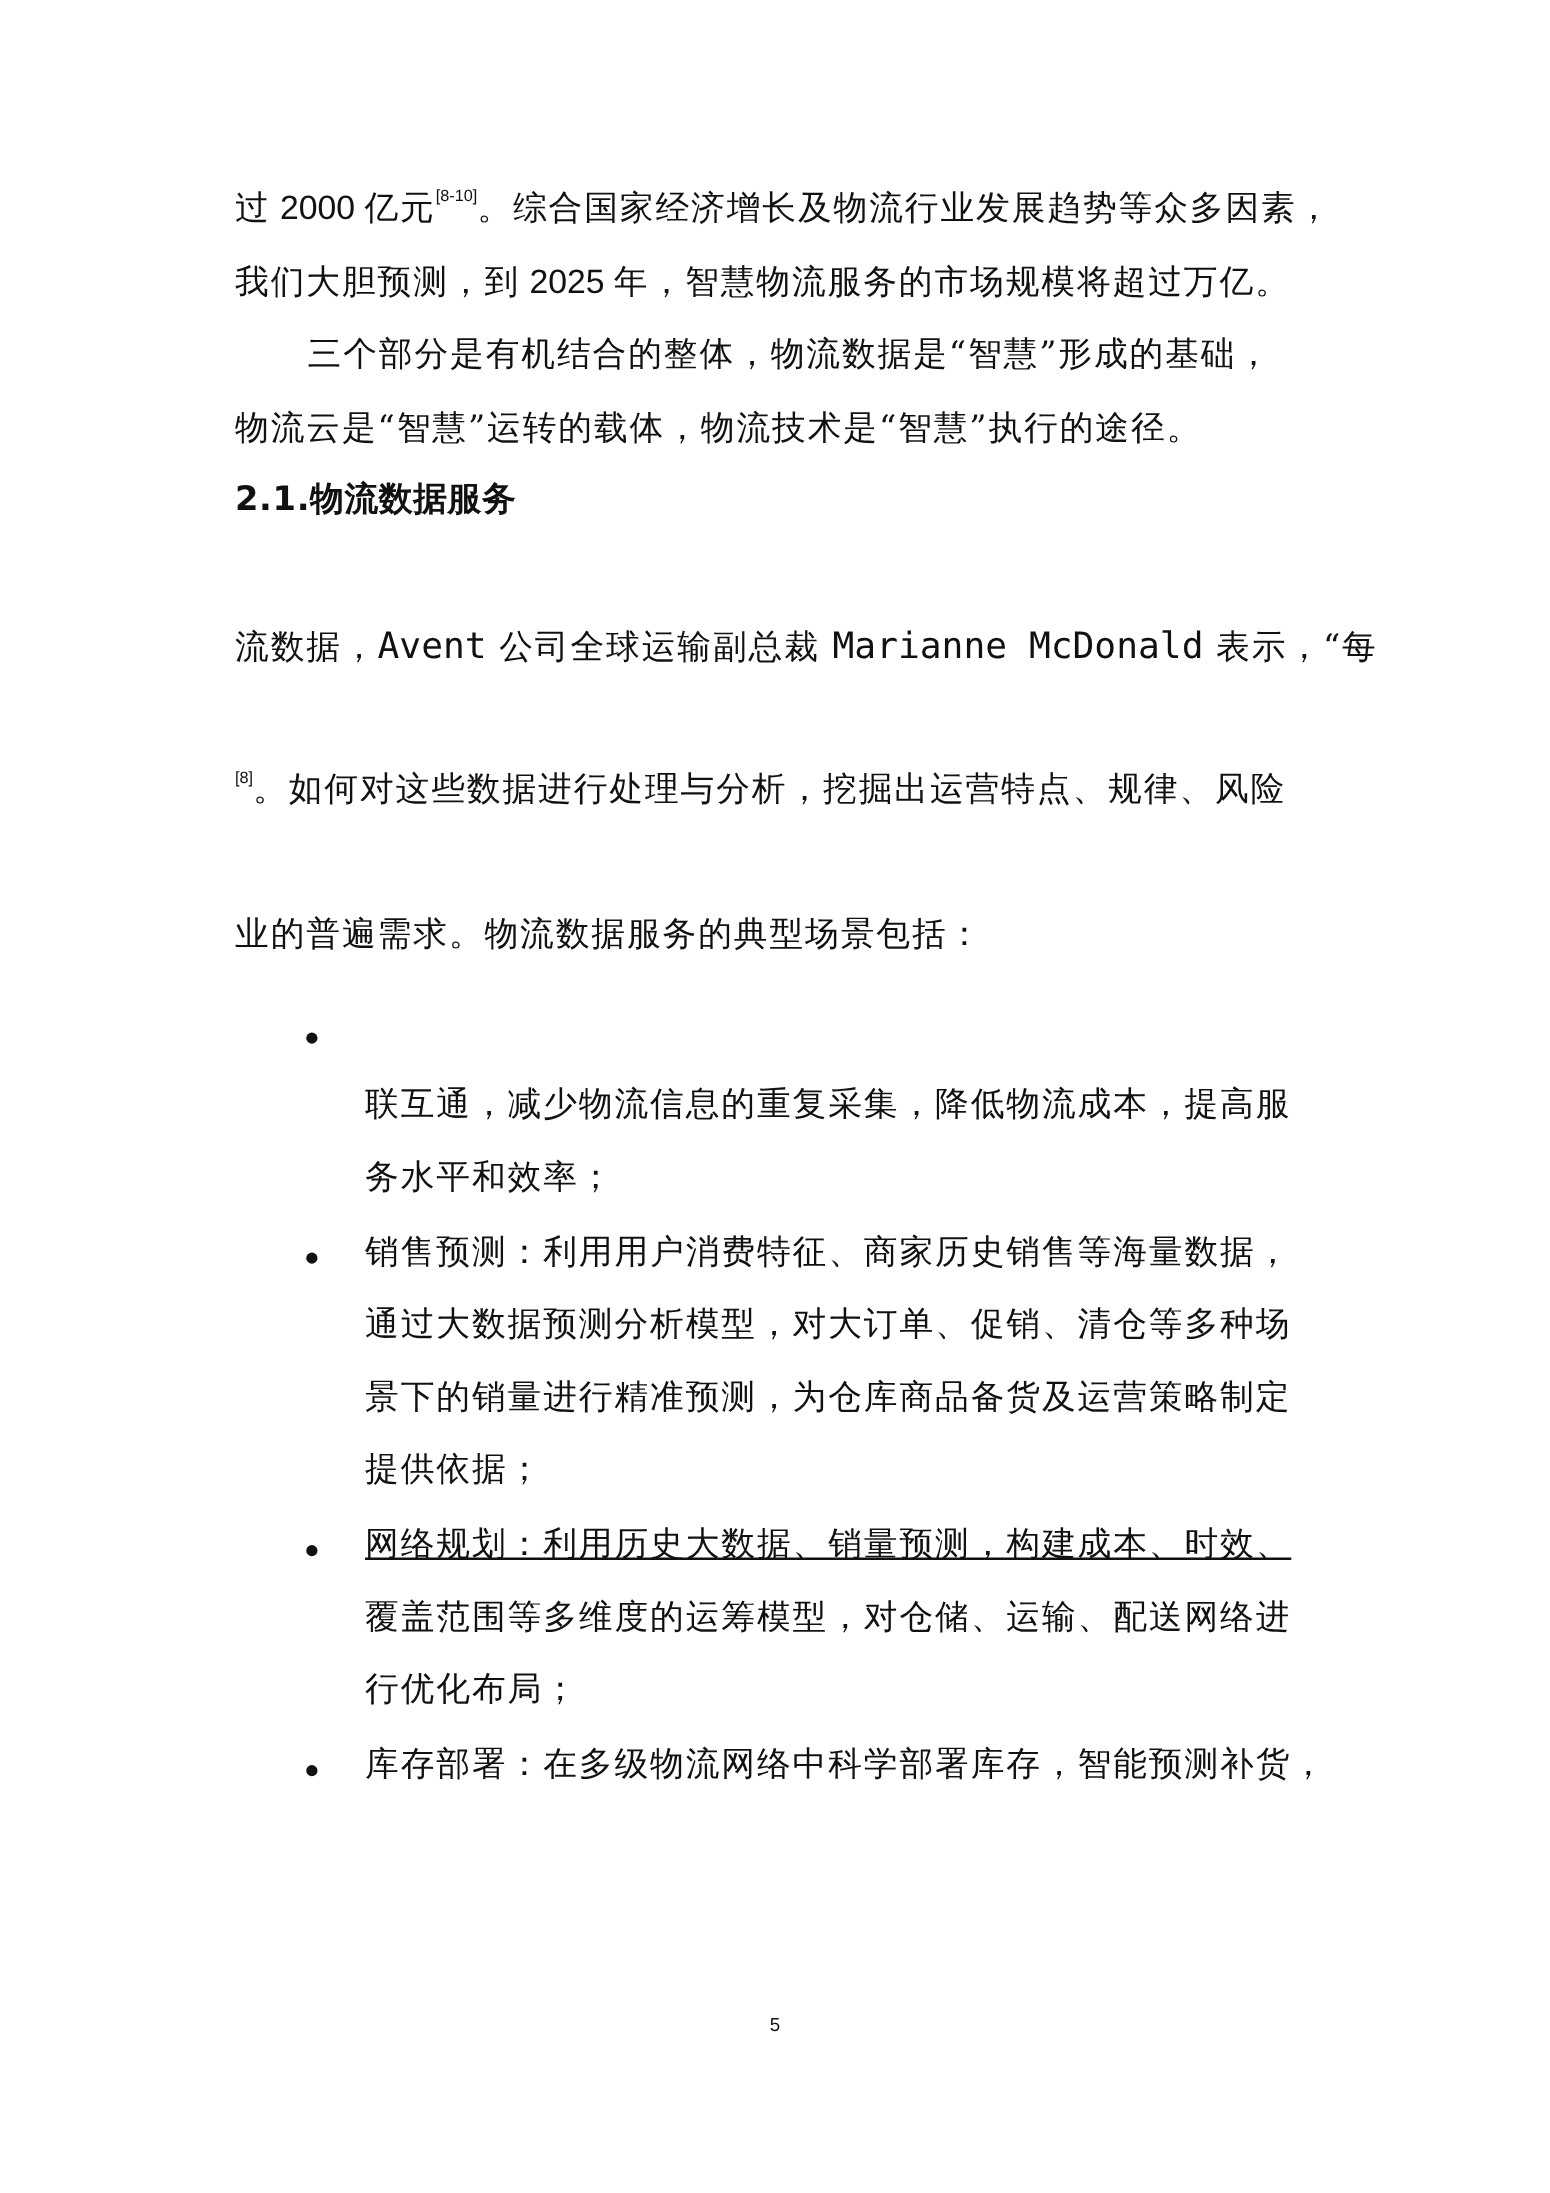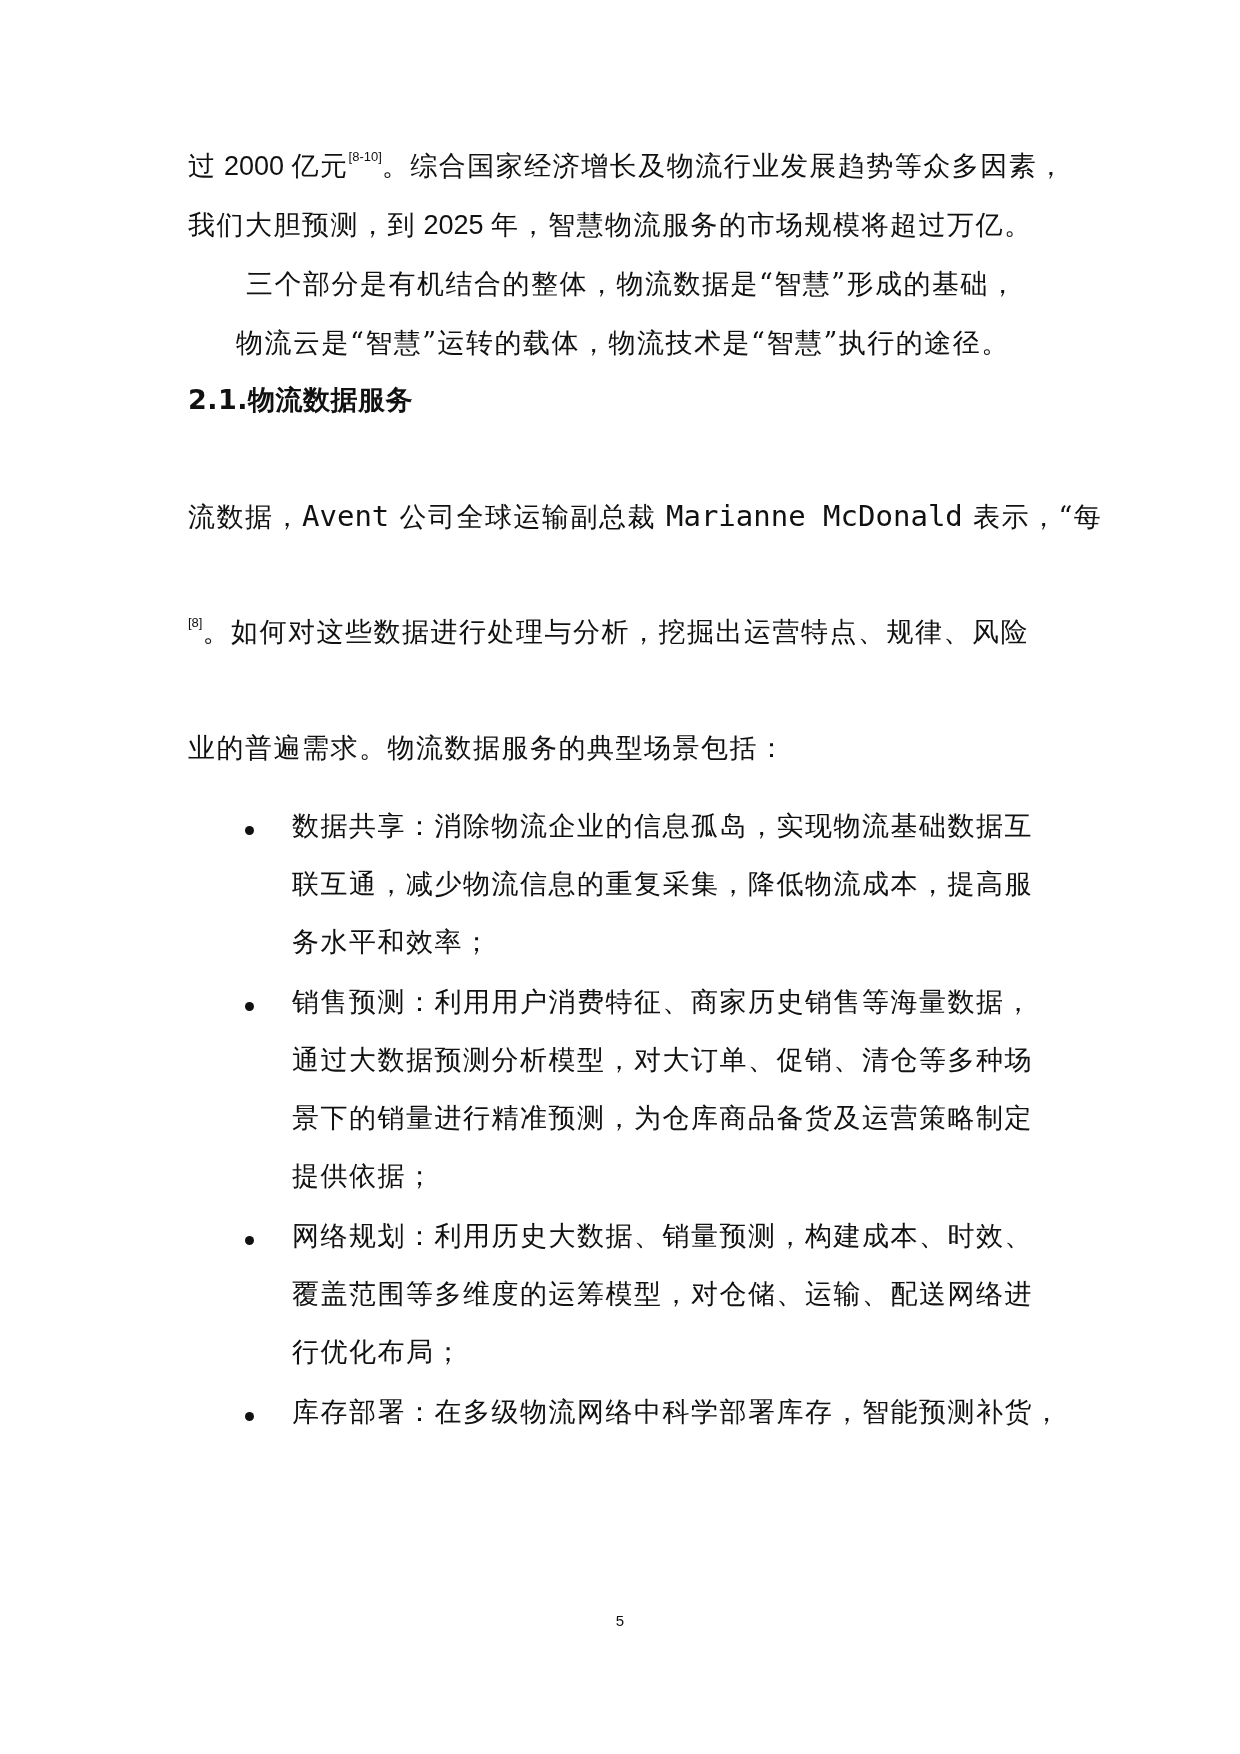--- a/index.html
+++ b/index.html
@@ -79,47 +79,46 @@
 <div class="page">
 
   <div class="line" style="top:148px;">
     <span>过</span><span class="num"> 2000 </span><span>亿元</span><sup class="cite">[8-10]</sup><span>。综合国家经济增长及物流行业发展趋势等众多因素，</span>
   </div>
   <div class="line" style="top:207px;">
     <span>我们大胆预测，到</span><span class="num"> 2025 </span><span>年，智慧物流服务的市场规模将超过万亿。</span>
   </div>
 
   <div class="line indent" style="top:266px;">三个部分是有机结合的整体，物流数据是“智慧”形成的基础，</div>
-  <div class="line" style="top:325px;margin-left:48px;">物流云是“智慧”运转的载体，物流技术是“智慧”执行的途径。</div>
+  <div class="line" style="top:325px;">物流云是“智慧”运转的载体，物流技术是“智慧”执行的途径。</div>
 
   <div class="line heading" style="top:382px;">
     <span>2.1.</span><span>物流数据服务</span>
   </div>
 
   <div class="line" style="top:498px;">
     <span>流数据，</span><span class="mono">Avent</span><span> 公司全球运输副总裁 </span><span class="mono">Marianne McDonald</span><span> 表示，“每</span>
   </div>
   <div class="line" style="top:614px;">
     <sup class="cite">[8]</sup><span>。如何对这些数据进行处理与分析，挖掘出运营特点、规律、风险</span>
   </div>
   <div class="line" style="top:730px;">业的普遍需求。物流数据服务的典型场景包括：</div>
 
   <div class="bullet-dot" style="top:826px;"></div>
-  <div class="line bullet-text" style="top:808px;">数据共享：消除物流企业的信息孤岛，实现物流基础数据互</div>
   <div class="line bullet-text" style="top:866px;">联互通，减少物流信息的重复采集，降低物流成本，提高服</div>
   <div class="line bullet-text" style="top:924px;">务水平和效率；</div>
 
   <div class="bullet-dot" style="top:1002px;"></div>
   <div class="line bullet-text" style="top:984px;">销售预测：利用用户消费特征、商家历史销售等海量数据，</div>
   <div class="line bullet-text" style="top:1042px;">通过大数据预测分析模型，对大订单、促销、清仓等多种场</div>
   <div class="line bullet-text" style="top:1100px;">景下的销量进行精准预测，为仓库商品备货及运营策略制定</div>
   <div class="line bullet-text" style="top:1158px;">提供依据；</div>
 
   <div class="bullet-dot" style="top:1236px;"></div>
-  <div class="line bullet-text" style="top:1218px;">网络规划：利用历史大数据、销量预测，构建成本、时效、</div>
+  <div class="line bullet-text" style="top:1218px;text-decoration:underline;">网络规划：利用历史大数据、销量预测，构建成本、时效、</div>
   <div class="line bullet-text" style="top:1276px;">覆盖范围等多维度的运筹模型，对仓储、运输、配送网络进</div>
   <div class="line bullet-text" style="top:1334px;">行优化布局；</div>
 
   <div class="bullet-dot" style="top:1412px;"></div>
   <div class="line bullet-text" style="top:1394px;">库存部署：在多级物流网络中科学部署库存，智能预测补货，</div>
 
   <div class="page-number">5</div>
 
 </div>
 

